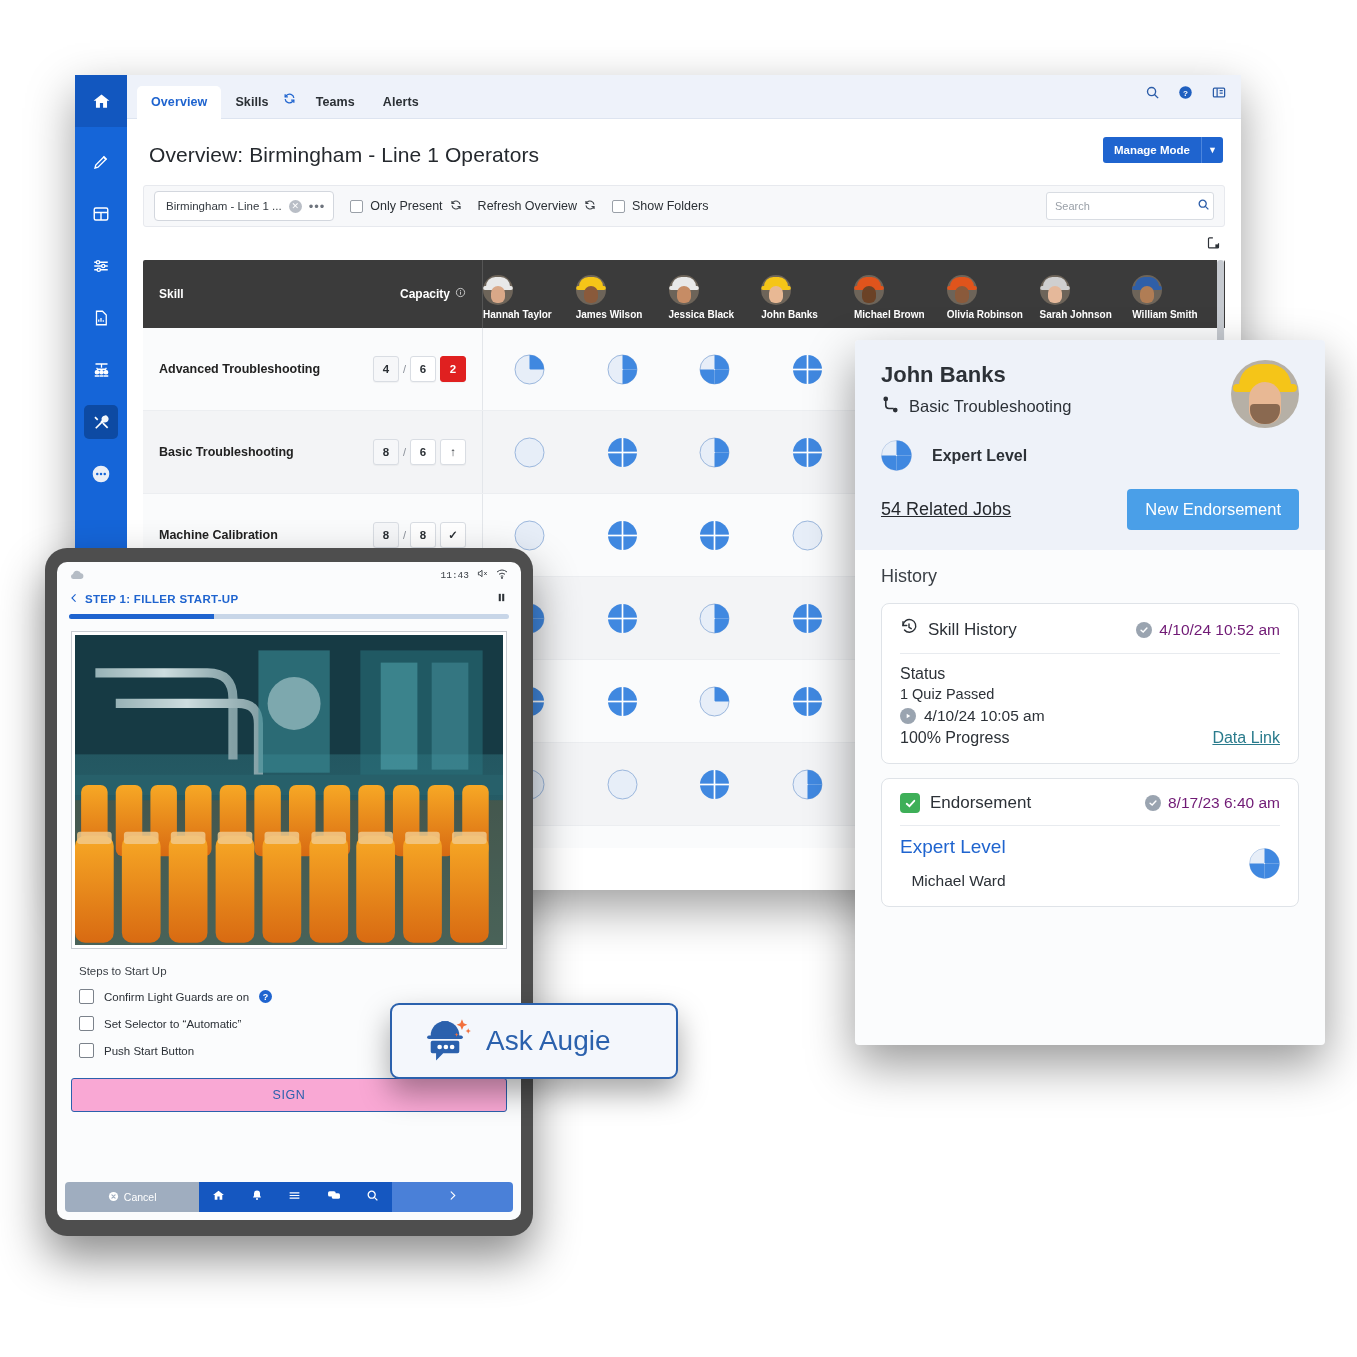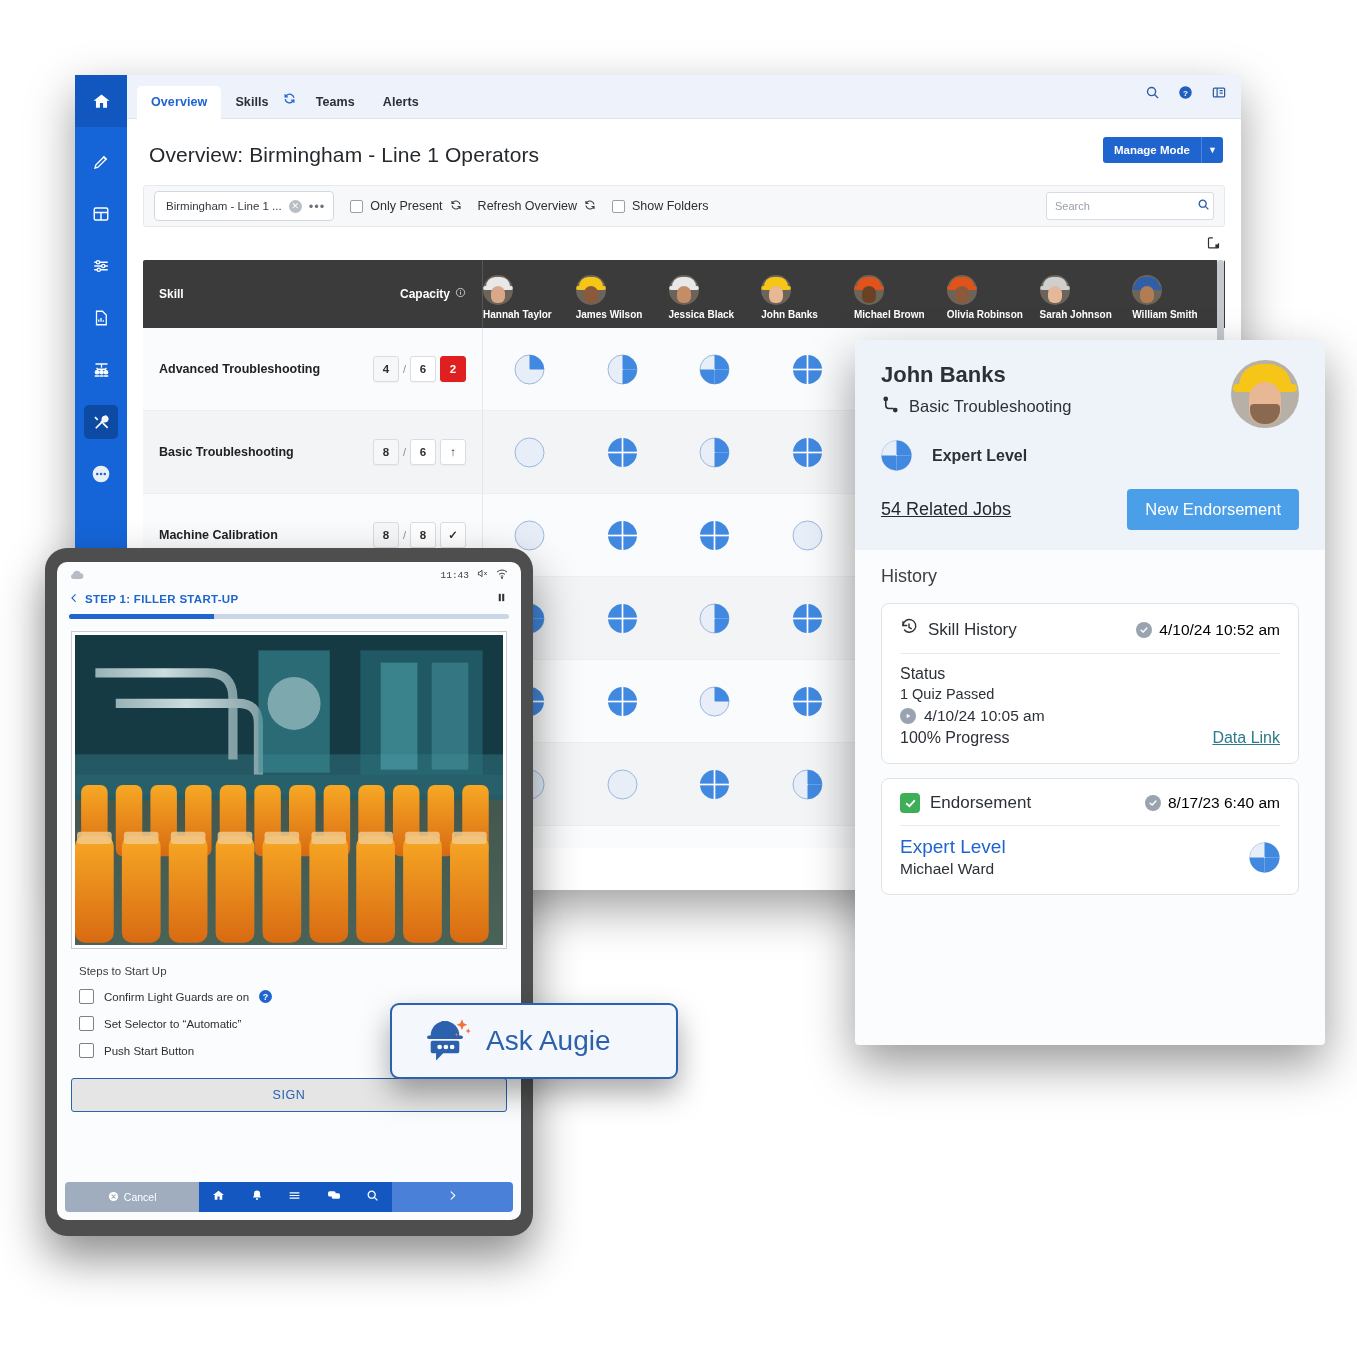--- a/index.html
+++ b/index.html
@@ -193,34 +193,34 @@
   }
 
   .d-history-title { font-size:18px; color:#3a3f45; padding: 16px 26px 10px 26px; background:#fbfcfd; }
 
   .card {
     margin: 6px 26px 0 26px; border:1px solid #dfe3e8; border-radius:8px;
     background:#fff; padding: 14px 18px 16px 18px;
   }
   .card-top { display:flex; align-items:center; justify-content:space-between; padding-bottom:12px; border-bottom:1px solid #e8ebef;}
   .card-top-l { display:flex; align-items:center; gap:10px; font-size:17px; color:#2c3137;}
-  .card-top-r { display:flex; align-items:center; gap:7px; font-size:15.5px; color:#000000;}
+  .card-top-r { display:flex; align-items:center; gap:7px; font-size:15.5px; color:#701a75;}
   .chk-gray { width:16px; height:16px; border-radius:50%; background:#9aa4b0; display:flex; align-items:center; justify-content:center;}
   .chk-green { width:20px; height:20px; border-radius:4px; background:#3eaf58; display:flex; align-items:center; justify-content:center;}
   .card-body { padding-top:11px; }
   .st-label { font-size:16px; color:#2c3137; }
   .st-line { font-size:14.5px; color:#2c3137; margin-top:3px; }
   .st-line.ico { display:flex; align-items:center; gap:8px; margin-top:5px; font-size:15.5px;}
   .play { width:16px; height:16px; border-radius:50%; background:#9aa4b0; display:flex; align-items:center; justify-content:center;}
   .st-row { display:flex; align-items:flex-end; justify-content:space-between; margin-top:4px;}
   .st-prog { font-size:16px; color:#2c3137; }
   .datalink { font-size:16px; color:#2a7b8c; text-decoration:underline; }
   .end-row { display:flex; align-items:center; justify-content:space-between; padding-top:10px;}
   .end-lvl { font-size:19px; color:#1f64cf; }
-  .end-by { font-size:15.5px; color:#2c3137; margin-top:2px; }
+  .end-by { font-size:15.5px; color:#2c3137; margin-top:14px;text-align:right; }
 
   
   .tablet {
     position:absolute; left:45px; top:548px; width:488px; height:688px;
     background:#4e4e4e; border-radius:22px;
     box-shadow: 0 22px 46px rgba(0,0,0,0.45);
     padding: 14px 12px 16px 12px;
   }
   .t-screen { width:100%; height:100%; background:#fbfcfd; border-radius:10px; overflow:hidden; position:relative;}
   .t-status { height:22px; display:flex; align-items:center; justify-content:space-between; padding: 4px 13px 0 13px;}
@@ -231,21 +231,21 @@
   .t-prog i { display:block; height:100%; width:33%; background:#1f64cf; }
   .t-imgwrap { margin: 12px 14px 0 14px; border:1px solid #c8ccd2; background:#fff; padding:3px; }
   .t-img { width:100%; height:310px; position:relative; overflow:hidden; background:#1b3b44;}
   .t-steps-title { font-size:11.5px; color:#3a3f45; padding: 16px 0 6px 22px; }
   .t-chk { display:flex; align-items:center; gap:10px; padding: 6px 0 6px 22px; font-size:11.5px; color:#2c3137;}
   .t-chk .box { width:15px; height:15px; border:1.4px solid #7b828b; border-radius:2px; background:#fff;}
   .q-ico { width:13px; height:13px; border-radius:50%; background:#1f64cf; color:#fff; font-size:9px; font-weight:bold; display:flex; align-items:center; justify-content:center;}
   .t-sign {
     margin: 14px 14px 0 14px; height:34px; border:1px solid #2b61ad; border-radius:3px;
     display:flex; align-items:center; justify-content:center;
-    font-size:12.5px; color:#2b61ad; letter-spacing:.6px; background:#e5e5e5;
+    font-size:12.5px; color:#2b61ad; letter-spacing:.6px; background:#f9a8d4;
   }
   .t-bottom {
     position:absolute; left:8px; right:8px; bottom:8px; height:30px;
     display:flex; border-radius:4px; overflow:hidden;
   }
   .t-b-cancel { width:30%; background:#9fadbf; color:#fff; font-size:10.5px;
     display:flex; align-items:center; justify-content:center; gap:5px;}
   .t-b-nav { width:43%; background:#1557c0; display:flex; align-items:center; justify-content:space-around; }
   .t-b-next { flex:1; background:#4a80d8; display:flex; align-items:center; justify-content:center; color:#fff; font-size:13px;}
 

